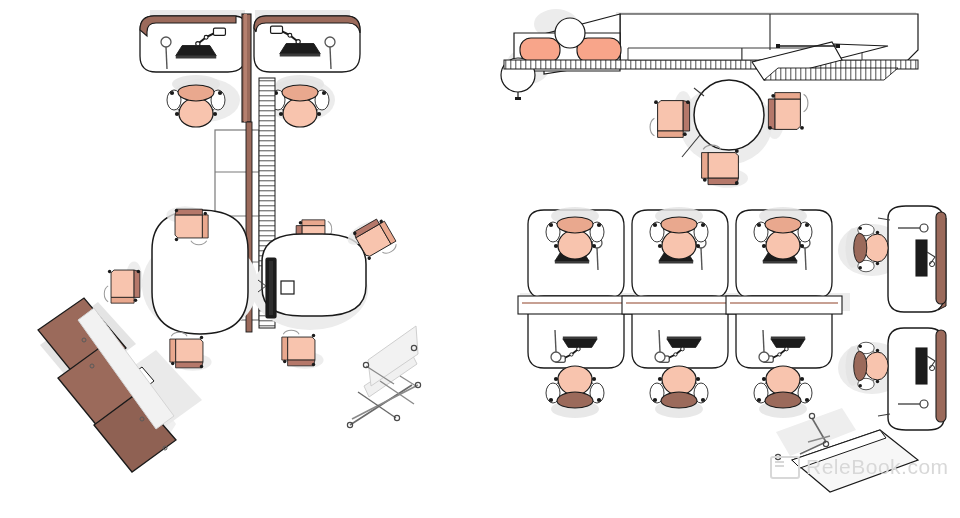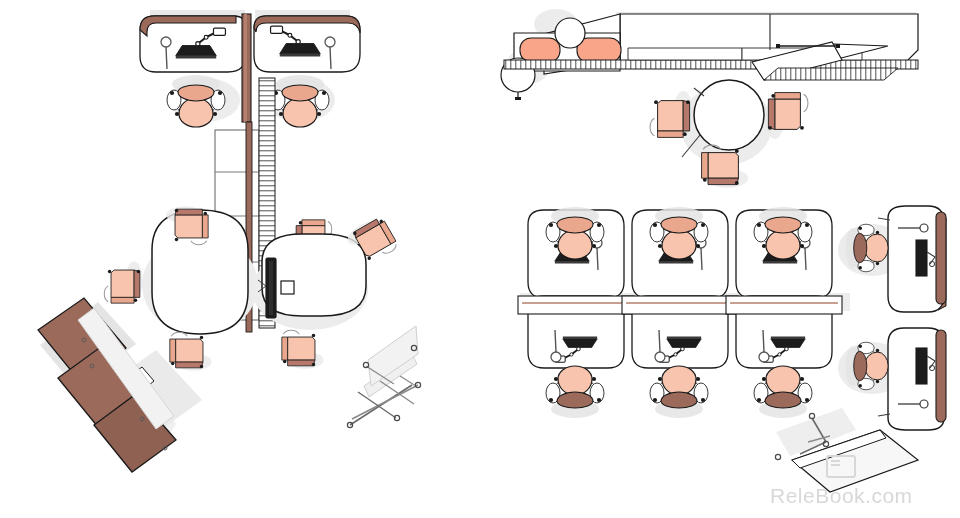--- a/index.html
+++ b/index.html
@@ -10,21 +10,21 @@
   }
   #canvas{position:absolute;left:0;top:0;width:960px;height:518px;background:#ffffff;}
   svg{display:block;}
 
   
   #watermark{
     position:absolute;left:770px;top:455px;
     display:flex;align-items:center;gap:6px;
     color:#d8d8d8;font-size:21px;letter-spacing:.5px;
     font-family:"Liberation Sans", sans-serif;
-    pointer-events:none;user-select:none;flex-direction:column;
+    pointer-events:none;user-select:none;
   }
   #watermark .wm-mark{
     width:26px;height:19px;border:2px solid #d8d8d8;border-radius:3px;
     position:relative;flex:0 0 auto;
   }
   #watermark .wm-mark:before{
     content:"";position:absolute;left:3px;top:7px;width:9px;height:2px;background:#d8d8d8;
   }
   #watermark .wm-mark:after{
     content:"";position:absolute;left:3px;top:3px;width:9px;height:2px;background:#d8d8d8;

